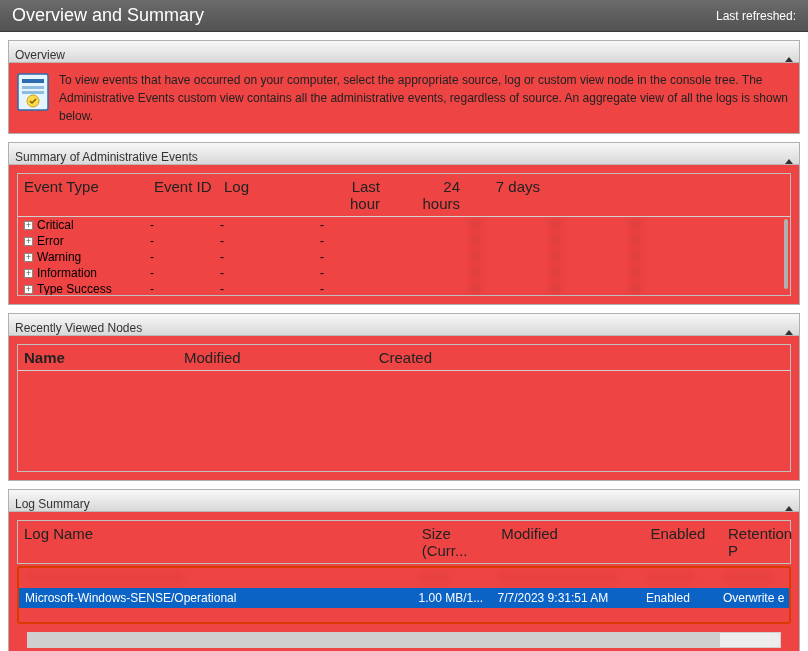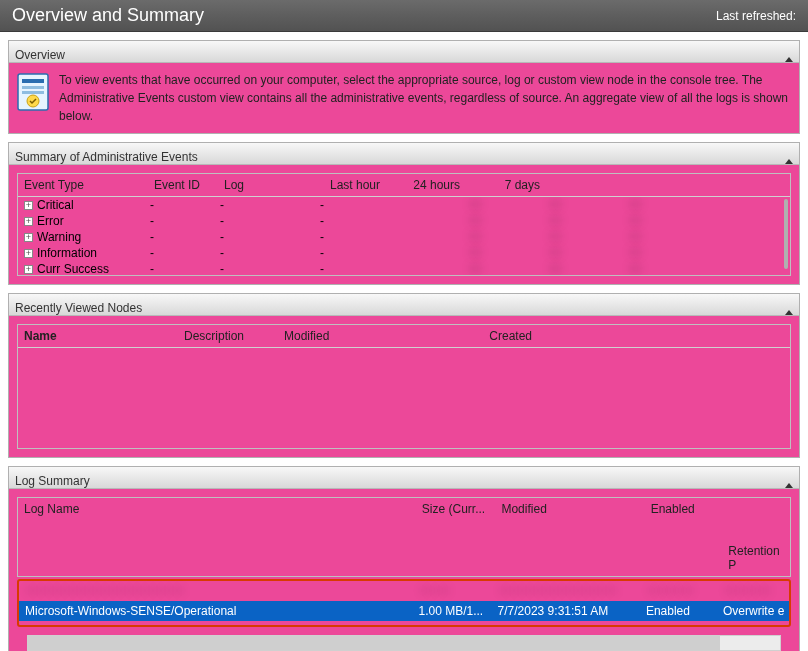--- a/index.html
+++ b/index.html
@@ -51,21 +51,21 @@
       cursor: pointer;
     }
     .section-header .caret {
       width: 0; height: 0;
       border-left: 4px solid transparent;
       border-right: 4px solid transparent;
       border-bottom: 5px solid #333;
     }
     .section-body {
       padding: 8px;
-      background: #ec4899;
+      background: #ef4444;
     }
     .overview-row {
       display: flex;
       gap: 10px;
       align-items: flex-start;
     }
     .overview-icon {
       width: 32px;
       height: 38px;
       flex: 0 0 32px;
@@ -78,21 +78,21 @@
     }
     .grid {
       border: 1px solid #bfbfbf;
       width: 100%;
     }
     .grid-header, .grid-row {
       display: flex;
     }
     .grid-header {
       color: #222;
-      font-size: 12px;
+      font-size: 15px;
       border-bottom: 1px solid #d0d0d0;
     }
     .gh-cell {
       padding: 4px 6px;
       text-align: left;
     }
     .admin-grid .col0 { width: 130px; }
     .admin-grid .col1 { width: 70px; }
     .admin-grid .col2 { width: 100px; }
     .admin-grid .col3 { width: 100px; }
@@ -146,28 +146,28 @@
     .recent-grid .rcol0 { width: 160px; font-weight: bold; }
     .recent-grid .rcol1 { width: 100px; }
     .recent-grid .rcol2 { width: 130px; }
     .recent-grid .rcol3 { width: 130px; text-align: right; }
     .recent-body { height: 100px; }
 
     .log-grid .lcol0 { width: 400px; }
     .log-grid .lcol1 { width: 80px; }
     .log-grid .lcol2 { width: 150px; }
     .log-grid .lcol3 { width: 78px; }
-    .log-grid .lcol4 { width: 68px; margin-top: 42px; }
+    .log-grid .lcol4 { width: 68px; }
     .log-body-wrap {
       border: 2px solid #d83b01;
       border-radius: 3px;
       margin-top: 2px;
     }
     .log-body {
-      height: 44px;
+      height: 54px;
       position: relative;
     }
     .log-row {
       display: flex;
       font-size: 12px;
       padding: 3px 6px;
     }
     .log-row.blurred > div {
       color: transparent;
       text-shadow: 0 0 8px rgba(0,0,0,0.18);
@@ -292,21 +292,21 @@
             <div class="c1">-</div>
             <div class="c2">-</div>
             <div class="c3">-</div>
             <div class="c4">00</div>
             <div class="c5">00</div>
             <div class="c6">00</div>
           </div>
           <div class="tree-row">
             <div class="c0">
                 <span class="expander">+</span>
-                <span>Curr Success</span>
+                <span>Type Success</span>
               </div>
             <div class="c1">-</div>
             <div class="c2">-</div>
             <div class="c3">-</div>
             <div class="c4">00</div>
             <div class="c5">00</div>
             <div class="c6">00</div>
           </div>
           <div class="scroll-ind"></div>
         </div>
@@ -316,21 +316,20 @@
 
   <div class="section">
     <div class="section-header">
       <span>Recently Viewed Nodes</span>
       <span class="caret"></span>
     </div>
     <div class="section-body">
       <div class="grid recent-grid">
         <div class="grid-header">
           <div class="gh-cell rcol0">Name</div>
-          <div class="gh-cell rcol1">Description</div>
           <div class="gh-cell rcol2">Modified</div>
           <div class="gh-cell rcol3">Created</div>
         </div>
         <div class="recent-body"></div>
       </div>
     </div>
   </div>
 
   <div class="section">
     <div class="section-header">

